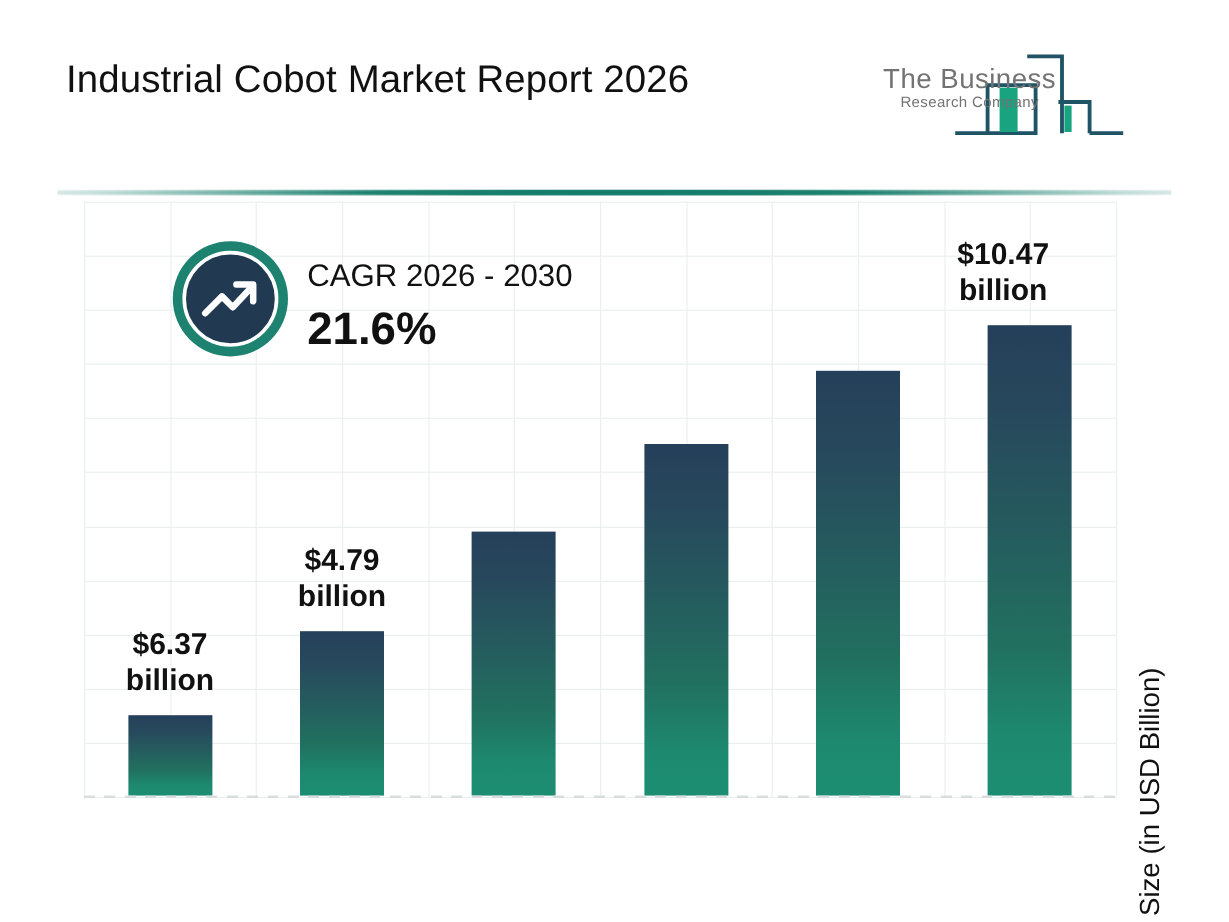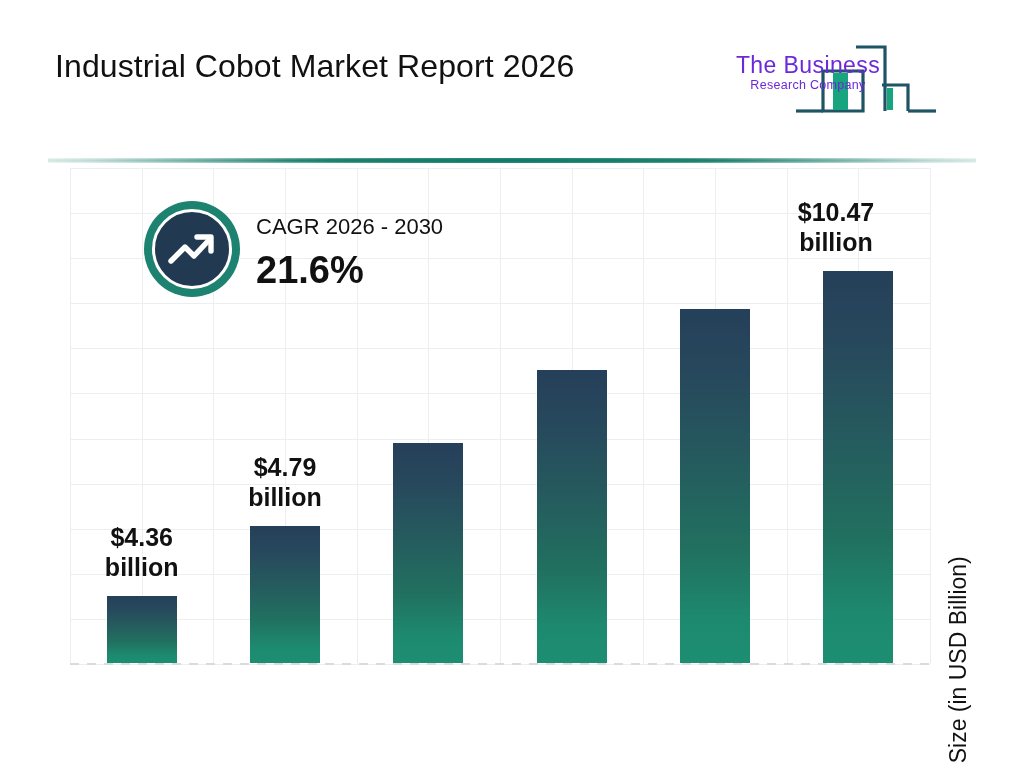--- a/index.html
+++ b/index.html
@@ -19,21 +19,21 @@
     position:absolute; left:55px; top:48px;
     font-size:32px; font-weight:400; color:#111111;
     letter-spacing:0.1px; white-space:nowrap;
   }
 
   
   #logo { position:absolute; left:722px; top:33px; width:250px; height:90px; }
   #logo-mark { position:absolute; left:0; top:0; width:250px; height:90px; }
   #logo-text-wrap {
     position:absolute; left:6px; top:20px; width:160px;
-    text-align:center; color:#6d28d9;
+    text-align:center; color:#737373;
   }
   #logo-line1 { font-size:23px; font-weight:400; letter-spacing:.4px; line-height:1.05; }
   #logo-line2 { font-size:12.5px; font-weight:400; letter-spacing:.3px; line-height:1.2; margin-top:1px; }
 
   
   #divider {
     position:absolute; left:48px; top:158px; width:928px; height:5px;
     background:radial-gradient(ellipse 60% 100% at 50% 50%, #0f7a66 0%, #1e8270 38%, rgba(30,130,112,0.25) 78%, rgba(30,130,112,0) 100%);
   }
 
@@ -78,21 +78,21 @@
     position:absolute; left:48px; top:0; width:96px; height:96px;
     border-radius:50%; background:#1e8270;
     display:flex; align-items:center; justify-content:center;
   }
   #cagr-badge-inner {
     width:80px; height:80px; border-radius:50%;
     background:#223a51; border:3px solid #ffffff;
     display:flex; align-items:center; justify-content:center;
   }
   #cagr-text { position:absolute; left:160px; top:14px; }
-  #cagr-range { font-size:22px; color:#111111; white-space:nowrap; line-height:1.1; }
+  #cagr-range { font-size:26px; color:#111111; white-space:nowrap; line-height:1.1; }
   #cagr-value { font-size:38px; font-weight:bold; color:#111111; margin-top:11px; line-height:1.1; }
 </style>
 </head>
 <body>
 
 <div id="header">
 
   <div id="page-title">Industrial Cobot Market Report 2026</div>
 
   <div id="logo">
@@ -146,21 +146,21 @@
         <div class="gl-h" style="top: 271px;"></div>
         <div class="gl-h" style="top: 316px;"></div>
         <div class="gl-h" style="top: 361px;"></div>
         <div class="gl-h" style="top: 406px;"></div>
         <div class="gl-h" style="top: 451px;"></div>
         <div class="gl-h" style="top: 496px;"></div>
       </div>
     <div id="bars">
         <div class="bar" style="left: 36.6667px; height: 67px;"></div>
         <div class="vlabel" style="left: -3.33333px; top: 355px;">
-          <div>$4.36</div>
+          <div>$6.37</div>
           <div>billion</div>
         </div>
         <div class="bar" style="left: 180px; height: 137px;"></div>
         <div class="vlabel" style="left: 140px; top: 285px; text-align: center;">
           <div>$4.79</div>
           <div>billion</div>
         </div>
         <div class="bar" style="left: 323.333px; height: 220px;"></div>
         <div class="bar" style="left: 466.667px; height: 293px;"></div>
         <div class="bar" style="left: 610px; height: 354px;"></div>

